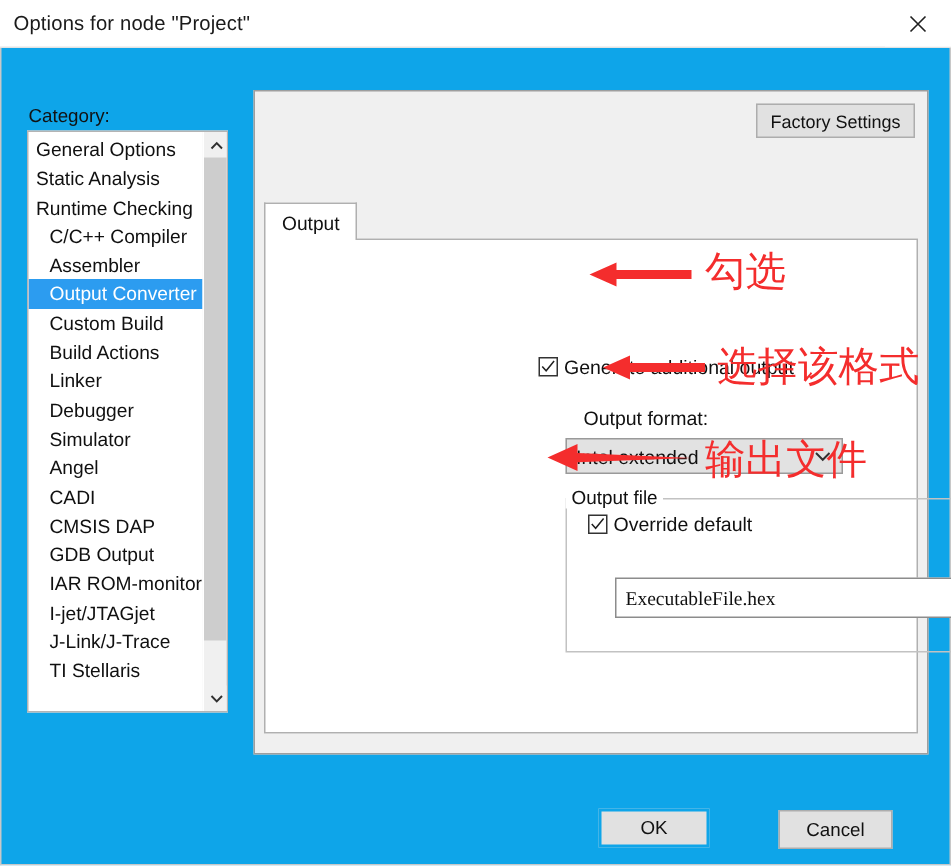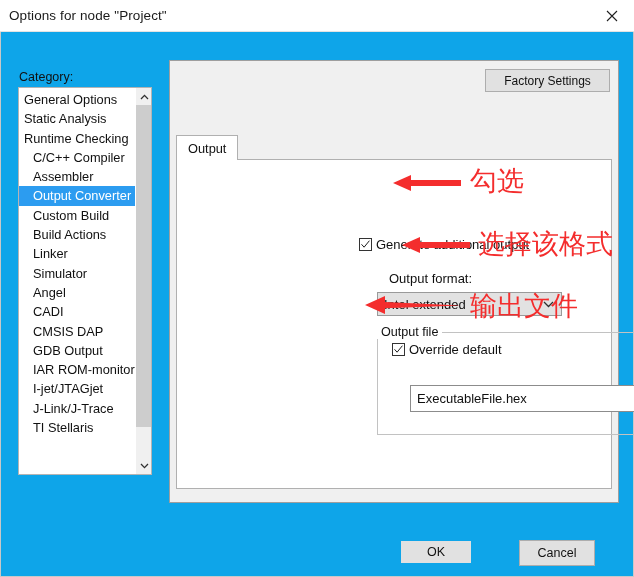--- a/index.html
+++ b/index.html
@@ -141,21 +141,21 @@
     width: 450px;
     height: 443px;
     background: #f0f0f0;
     border: 1px solid #9e9e9e;
     box-sizing: border-box;
   }
   .factory-btn {
     position: absolute;
     right: 8px;
     top: 8px;
-    width: 125px;
+    width: 106px;
     height: 23px;
     background: #e1e1e1;
     border: 1px solid #adadad;
     font-size: 12px;
     color: #111;
     display: flex;
     align-items: center;
     justify-content: center;
     box-sizing: border-box;
     font-family: "Liberation Sans", sans-serif;
@@ -287,20 +287,21 @@
     border: 1px solid #8c8c8c;
     box-sizing: border-box;
     display: flex;
     align-items: center;
   }
   .textbox-value {
     font-size: 13px;
     color: #101010;
     padding-left: 6px;
     white-space: nowrap;
+    font-family: Liberation Serif, serif;
   }
 
   
   .annot-text {
     position: absolute;
     color: #f42d2d;
     font-family: "DejaVu Sans", sans-serif;
     white-space: nowrap;
   }
   .annot-arrow {
@@ -346,20 +347,21 @@
       <div class="list-items" id="list-items">
           <div class="list-item">General Options</div>
           <div class="list-item">Static Analysis</div>
           <div class="list-item">Runtime Checking</div>
           <div class="list-item indent">C/C++ Compiler</div>
           <div class="list-item indent">Assembler</div>
           <div class="list-item indent selected">Output Converter</div>
           <div class="list-item indent">Custom Build</div>
           <div class="list-item indent">Build Actions</div>
           <div class="list-item indent">Linker</div>
+          <div class="list-item indent">Debugger</div>
           <div class="list-item indent">Simulator</div>
           <div class="list-item indent">Angel</div>
           <div class="list-item indent">CADI</div>
           <div class="list-item indent">CMSIS DAP</div>
           <div class="list-item indent">GDB Output</div>
           <div class="list-item indent">IAR ROM-monitor</div>
           <div class="list-item indent">I-jet/JTAGjet</div>
           <div class="list-item indent">J-Link/J-Trace</div>
           <div class="list-item indent">TI Stellaris</div>
         </div>

